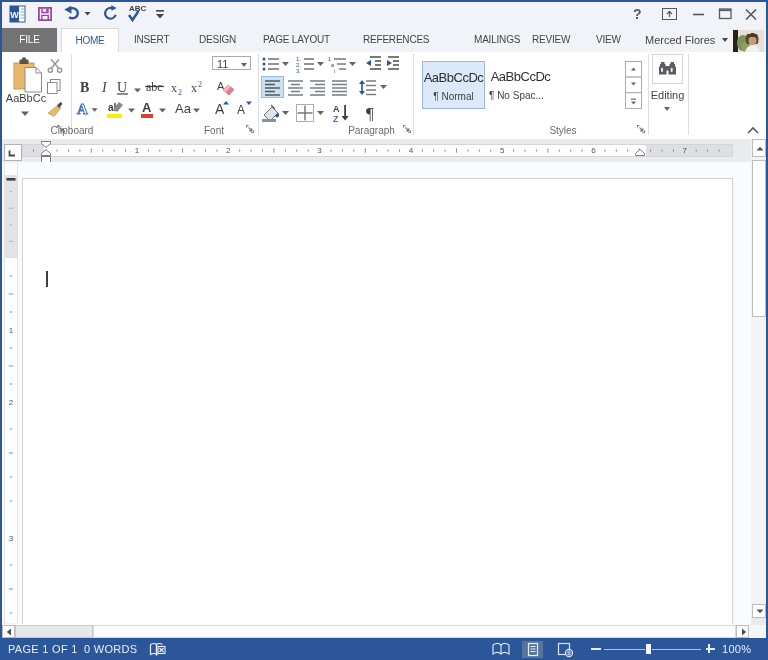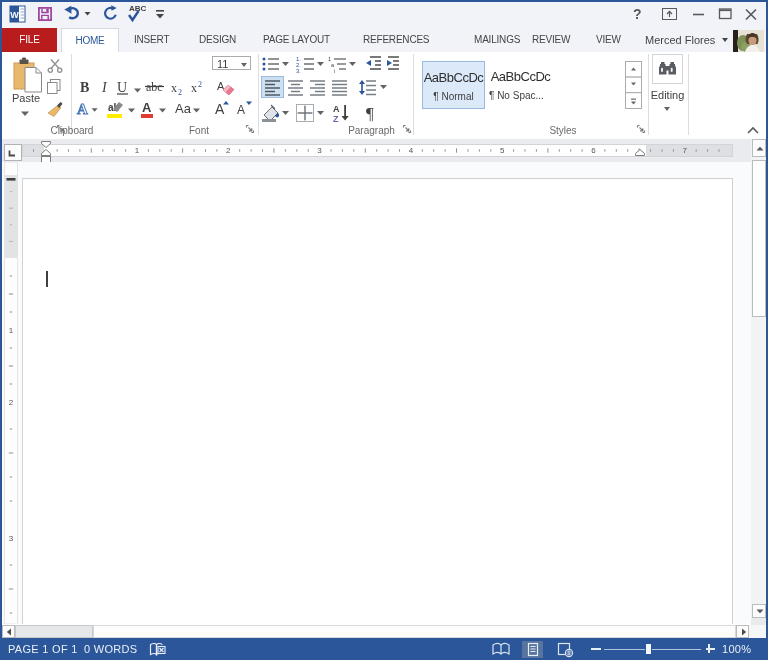--- a/index.html
+++ b/index.html
@@ -4,21 +4,21 @@
 html,body{margin:0;padding:0;}
 body{width:768px;height:660px;overflow:hidden;font-family:"Liberation Sans",sans-serif;-webkit-font-smoothing:antialiased;}
 #win{position:absolute;left:0;top:0;width:768px;height:660px;background:#fff;}
 .abs{position:absolute;}
 
 #titlebar{left:0;top:0;width:768px;height:28px;background:#f1f3f8;border-top:2px solid #2b579a;box-sizing:border-box;}
 #tabrow{left:0;top:28px;width:768px;height:24px;background:#f1f3f8;}
 .title{top:7px;left:0;width:768px;text-align:center;font-size:12px;color:#3c3c3c;}
 
 .tab{top:0;height:24px;line-height:24px;font-size:10px;color:#454545;letter-spacing:-0.2px;}
-#filetab{left:2px;top:0;width:55px;height:24px;background:#b91c1c;color:#fff;text-align:center;line-height:24px;font-size:10px;letter-spacing:-0.2px;}
+#filetab{left:2px;top:0;width:55px;height:24px;background:#737373;color:#fff;text-align:center;line-height:24px;font-size:10px;letter-spacing:-0.2px;}
 #hometab{left:61px;top:0;width:58px;height:25px;background:#fff;border:1px solid #d5d7da;border-bottom:none;box-sizing:border-box;color:#2b579a;text-align:center;line-height:23px;font-size:10px;letter-spacing:-0.2px;}
 
 #ribbon{left:0;top:52px;width:768px;height:87px;background:#fff;border-bottom:1px solid #d4d6da;box-sizing:content-box;}
 .sep{top:2px;width:1px;height:81px;background:#dcdde0;}
 .glabel{font-size:10px;color:#6a6a6a;top:73px;height:11px;line-height:11px;text-align:center;margin-left:44px;}
 .caret{width:0;height:0;border-left:3px solid transparent;border-right:3px solid transparent;border-top:4px solid #636363;}
 .btxt{color:#3f3f3f;}
 
 #rulerband{left:0;top:139px;width:768px;height:23px;background:#e9ebee;}
 
@@ -119,21 +119,21 @@
   </svg>
  </div>
 
  <div class="abs" id="ribbon">
   <div class="abs sep" style="left:71px"></div>
   <div class="abs sep" style="left:258px"></div>
   <div class="abs sep" style="left:413px"></div>
   <div class="abs sep" style="left:648px"></div>
   <div class="abs sep" style="left:688px"></div>
   <div class="abs glabel" style="left:4px;width:48px;">Clipboard</div>
-  <div class="abs glabel" style="left:130px;width:50px;">Font</div>
+  <div class="abs glabel" style="left:130px;width:50px;text-align:right;">Font</div>
   <div class="abs glabel" style="left:300px;width:55px;">Paragraph</div>
   <div class="abs glabel" style="left:495px;width:48px;">Styles</div>
 
   <svg class="abs" style="left:0;top:0" width="71" height="87" viewBox="0 0 71 87">
 
     <g>
       <rect x="14" y="11" width="20" height="26" fill="#e8b96c" stroke="#c89a50" stroke-width="1"></rect>
       <rect x="19.5" y="7.5" width="9" height="4.5" fill="#5a5248" rx="1"></rect>
       <rect x="22" y="5.5" width="4" height="2.5" fill="#5a5248" rx="1"></rect>
       <g>
@@ -158,21 +158,21 @@
       <path d="M57,53.5 l3,-3 c1,-1 3,1 2,2 l-3,3.5 z" fill="#4a4a4a"></path>
     </g>
 
     <path d="M21,59.5 h8 l-4,4.5 z" fill="#636363"></path>
 
     <g stroke="#777" fill="none" stroke-width="1.1">
       <path d="M57.5,73.5 v2 M57.5,73.5 h2 M64.5,80.5 h-2 M64.5,80.5 v-2"></path>
       <path d="M59.5,75.5 l3.2,3.2 M62.8,76.2 v2.7 h-2.7"></path>
     </g>
   </svg>
-  <div class="abs btxt" style="left:4px;top:40px;width:44px;text-align:center;font-size:11px;">Paste</div>
+  <div class="abs btxt" style="left:4px;top:40px;width:44px;text-align:center;font-size:11px;">AaBbCc</div>
 
   <div class="abs" style="left:212px;top:4px;width:39px;height:14px;border:1px solid #ababab;box-sizing:border-box;background:#fff;">
     <div style="font-size:11px;color:#3f3f3f;padding:1px 0 0 4px;">11</div>
     <div class="abs caret" style="right:3px;top:6px;"></div>
   </div>
   <svg class="abs" style="left:71px;top:0" width="187" height="87" viewBox="0 0 187 87">
     <g font-family="Liberation Sans" fill="#3f3f3f">
 
       <text x="9" y="40" font-size="14" font-weight="bold" font-family="Liberation Serif">B</text>
       <text x="31" y="40" font-size="14" font-style="italic" font-family="Liberation Serif">I</text>

